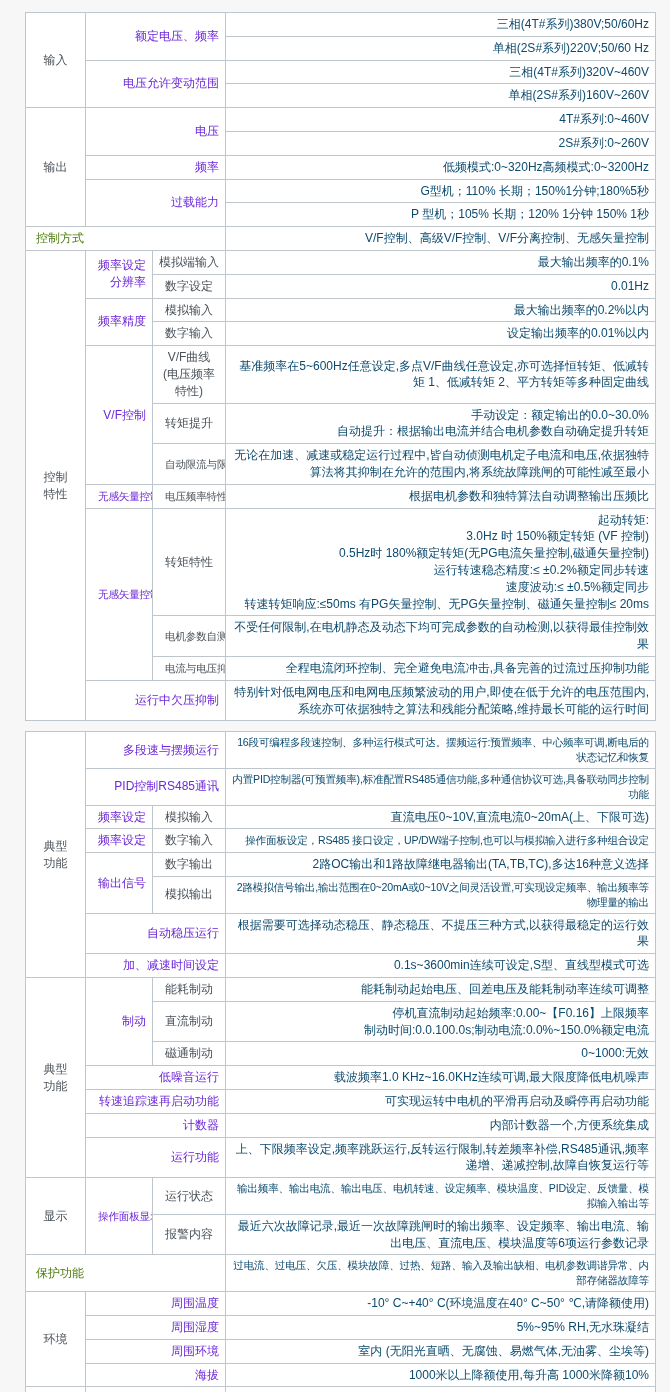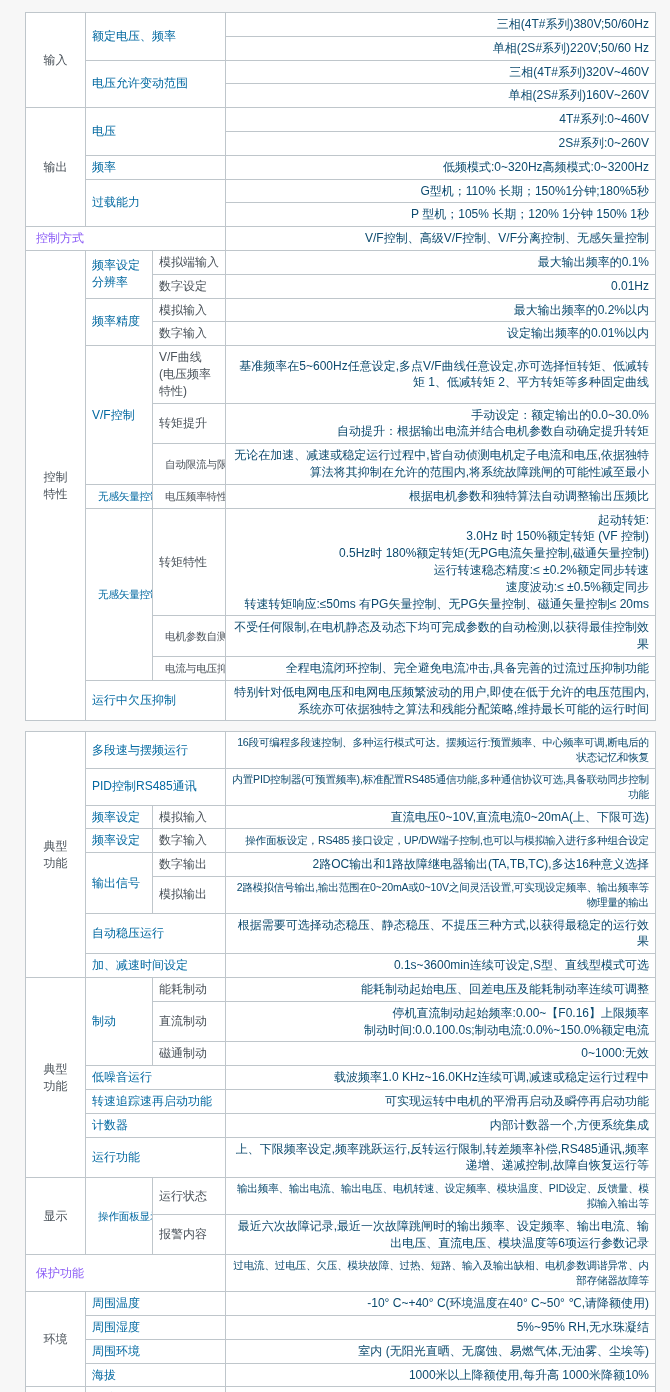--- a/index.html
+++ b/index.html
@@ -21,23 +21,23 @@
     border:1px solid #bfc6cb;
     padding:3px 6px;
     font-size:12px;
     line-height:1.4;
     vertical-align:middle;
     white-space:pre-line;
     word-break:break-all;
     overflow:hidden;
   }
   td.g{ text-align:center; color:#4a525a; padding:3px 13px; }
-  td.gl{ text-align:left; color:#8b5cf6; padding-left:10px; }
-  td.l{ text-align:left; color:#0369a1; }
-  td.s{ text-align:left; color:#4a525a;margin-top:11px; }
+  td.gl{ text-align:left; color:#4d7c0f; padding-left:10px; }
+  td.l{ text-align:right; color:#6d28d9; }
+  td.s{ text-align:center; color:#4a525a;margin-top:11px; }
   td.c{ text-align:right; color:#0c4a6e; }
   td.sm{ font-size:10.6px; letter-spacing:-0.2px;margin-left:8px; }
   td.nw{ font-size:10.6px; white-space:nowrap; padding-left:12px; padding-right:2px; letter-spacing:-0.2px; }
 </style>
 </head>
 <body>
 
 <div class="page">
 
   <table class="tbl-upper">
@@ -207,21 +207,21 @@
       <td class="s">直流制动</td>
       <td class="c">停机直流制动起始频率:0.00~【F0.16】上限频率
 制动时间:0.0.100.0s;制动电流:0.0%~150.0%额定电流</td>
     </tr>
     <tr>
       <td class="s">磁通制动</td>
       <td class="c">0~1000:无效</td>
     </tr>
     <tr>
       <td class="l" colspan="2">低噪音运行</td>
-      <td class="c">载波频率1.0 KHz~16.0KHz连续可调,减速或稳定运行过程中</td>
+      <td class="c">载波频率1.0 KHz~16.0KHz连续可调,最大限度降低电机噪声</td>
     </tr>
     <tr>
       <td class="l" colspan="2">转速追踪速再启动功能</td>
       <td class="c">可实现运转中电机的平滑再启动及瞬停再启动功能</td>
     </tr>
     <tr>
       <td class="l" colspan="2">计数器</td>
       <td class="c">内部计数器一个,方便系统集成</td>
     </tr>
     <tr>

